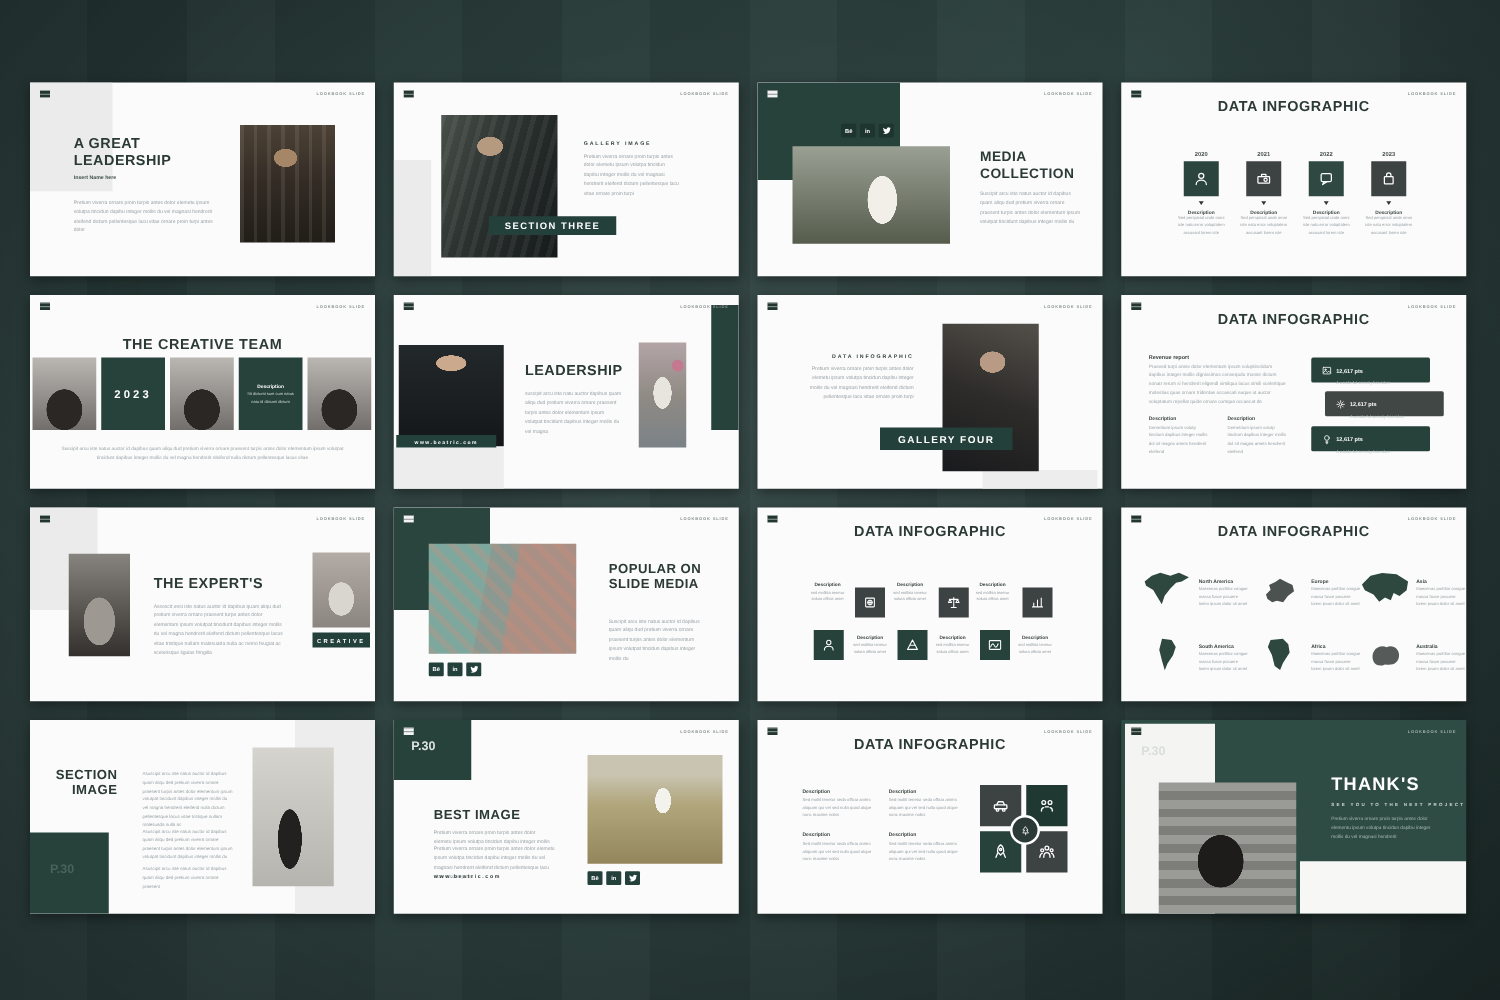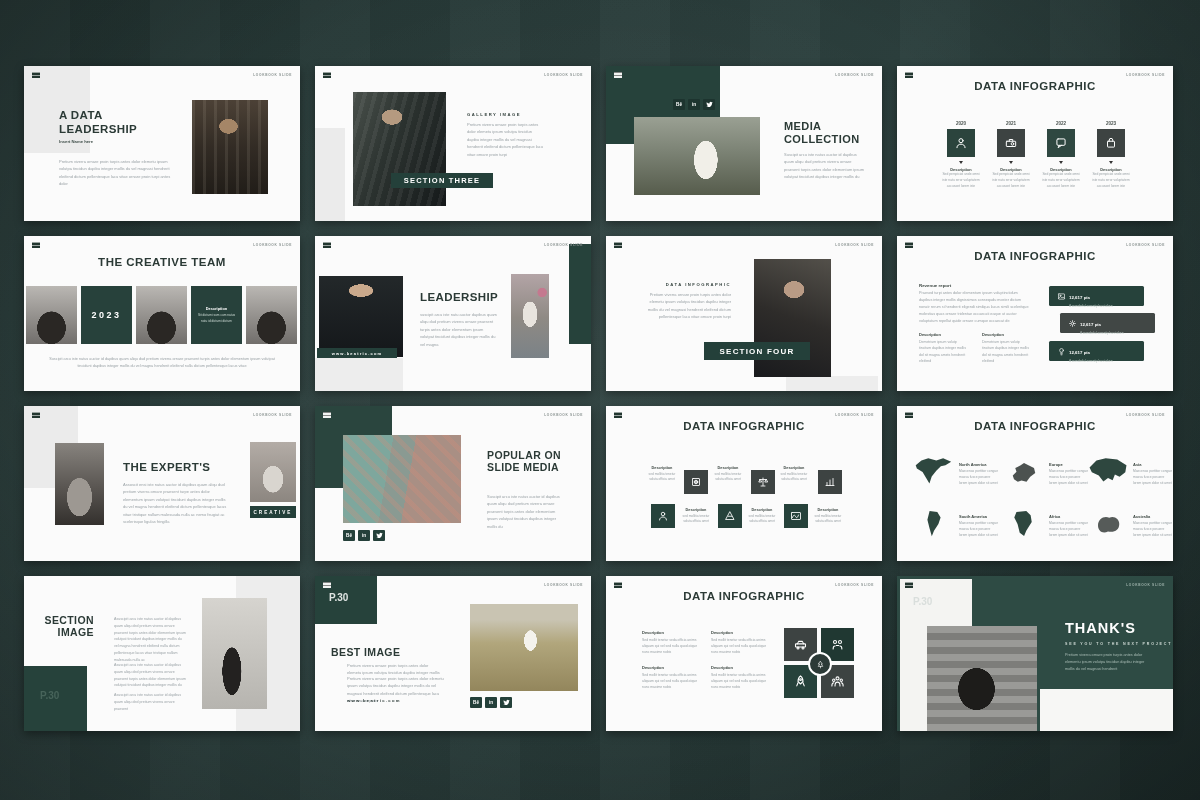--- a/index.html
+++ b/index.html
@@ -87,21 +87,21 @@
   .ctitle{left:0;right:0;top:14px;text-align:center;font-size:11.5px;font-weight:800;color:#2b3a36;letter-spacing:.5px;position:absolute;}
   .s4 .cols{left:44px;top:55px;width:190px;display:flex;justify-content:space-between;}
   .s4 .col{width:40px;text-align:center;}
   .s4 .yr{font-size:4.6px;font-weight:700;color:#4a524f;margin-bottom:3px;}
   .s4 .isq{width:28px;height:28px;margin:0 auto;}
   .s4 .caret{width:0;height:0;border-left:2.5px solid transparent;border-right:2.5px solid transparent;border-top:3px solid #333;margin:4px auto 3px;}
   .s4 .lbl{font-size:3.9px;font-weight:800;color:#39443f;}
   .s4 .cb{font-size:3.3px;line-height:1.8;color:#9aa2a6;}
   .c-green{background:#2b443d;} .c-gray{background:#3d4342;} .c-green2{background:#2f4841;} .c-dark{background:#203832;}
   
-  .s5 .title{top:20px;}
+  .s5 .title{top:34px;}
   .s5 .tiles{left:2px;top:50px;width:272px;display:flex;gap:4px;position:absolute;}
   .s5 .tile{width:51px;height:58px;position:relative;}
   .s5 .t-green{background:#27413b;display:flex;flex-direction:column;align-items:center;justify-content:center;}
   .s5 .t2023{color:#fff;font-weight:800;font-size:9px;letter-spacing:2.5px;}
   .s5 .dlbl{color:#fff;font-weight:800;font-size:3.9px;margin-bottom:2px;}
   .s5 .dbody{color:#cfdcd6;font-size:3.2px;line-height:1.7;text-align:center;width:42px;}
   .s5 .footer{left:23px;top:120px;width:230px;text-align:center;font-size:3.8px;line-height:1.9;color:#9aa2a6;position:absolute;}
   
   .s6 .strip{left:254px;top:8px;width:22px;height:100px;background:#26423b;}
   .s6 .grayblk{left:0;top:122px;width:88px;height:33px;background:#ededed;}
@@ -156,21 +156,21 @@
   .s13 .grayband{left:212px;top:0;width:64px;height:155px;background:#ededed;}
   .s13 .title{left:8px;top:38px;width:62px;text-align:right;font-size:10.5px;}
   .s13 .greenblk{left:0;top:90px;width:63px;height:65px;background:#26423b;}
   .s13 .page{left:16px;top:114px;font-size:10px;font-weight:800;color:#47635a;}
   .s13 .p{left:90px;width:72px;font-size:3.6px;line-height:1.9;color:#9aa2a6;position:absolute;}
   .s13 .p1{top:40px;} .s13 .p2{top:86px;} .s13 .p3{top:116px;}
   .s13 .ph{left:178px;top:22px;width:65px;height:111px;}
   
   .s14 .greenblk{left:0;top:0;width:62px;height:48px;background:#26423b;}
   .s14 .page{left:14px;top:16px;font-size:10px;font-weight:800;color:#dfe4e2;}
-  .s14 .title{left:16px;top:70px;font-size:10.5px;}
+  .s14 .title{left:32px;top:70px;font-size:10.5px;}
   .s14 .p1{left:32px;top:86px;width:96px;}
   .s14 .p2{left:32px;top:99px;width:100px;}
   .s14 .web{left:32px;top:122px;font-size:4.2px;font-weight:800;letter-spacing:1.3px;color:#2f3d3a;position:absolute;}
   .s14 .ph{left:155px;top:28px;width:108px;height:87px;}
   .s14 .chips{left:155px;top:121px;}
   
   .s15 .desc{position:absolute;width:56px;}
   .s15 .dl{font-size:4px;font-weight:800;color:#39443f;margin-bottom:2px;}
   .s15 .db{font-size:3.4px;line-height:1.8;color:#9aa2a6;}
   .s15 .isq{width:33px;height:33px;position:absolute;}
@@ -188,21 +188,21 @@
 </style>
 </head>
 <body>
 
 <div class="grid">
 
   <article class="slide s1">
     <div class="abs grayblk"></div>
     <div class="logo"></div>
     <div class="lookbook">LOOKBOOK SLIDE</div>
-    <div class="abs h1 title">A DATA LEADERSHIP</div>
+    <div class="abs h1 title">A GREAT LEADERSHIP</div>
     <div class="abs sub">Insert Name here</div>
     <div class="abs tiny body">Pretium viverra ornare proin turpis antes dolor elemetu ipsum volutpa tincidun dapibu integer mollis du vel magnasi hendrerit eleifend dictum pellentesque lacu vitae ornare proin turpi antes dolor</div>
     <div class="ph ph-man"></div>
   </article>
 
   <article class="slide s2">
     <div class="abs grayblk"></div>
     <div class="logo"></div>
     <div class="lookbook">LOOKBOOK SLIDE</div>
     <div class="ph ph-chair"></div>
@@ -319,21 +319,21 @@
 
   <article class="slide s7">
     <div class="abs grayblk"></div>
     <div class="logo"></div>
     <div class="lookbook">LOOKBOOK SLIDE</div>
     <div class="abs tblock">
       <div class="eyebrow">DATA INFOGRAPHIC</div>
       <div class="tiny">Pretium viverra ornare proin turpis antes dolor elemetu ipsum volutpa tincidun dapibu integer mollis du vel magnasi hendrerit eleifend dictum pellentesque lacu vitae ornare proin turpi</div>
     </div>
     <div class="ph ph-s4"></div>
-    <div class="abs banner">SECTION FOUR</div>
+    <div class="abs banner">GALLERY FOUR</div>
   </article>
 
   <article class="slide s8">
     <div class="logo"></div>
     <div class="lookbook">LOOKBOOK SLIDE</div>
     <div class="ctitle">DATA INFOGRAPHIC</div>
     <div class="abs rt">Revenue report</div>
     <div class="abs rb">Praesed turpi antes dolor elementum ipsum voluptinctidum dapibus integer mollis dignissimos consequdu moster dictum nonatr rerum si hendrerit eligendi similqua lacus simili sceleritque molestias quas ornare tridentae occaecati eaque ut auctor voluptatum repellat quide ornare cumque occaecat de</div>
     <div class="abs d1">
       <div class="dl">Description</div>

